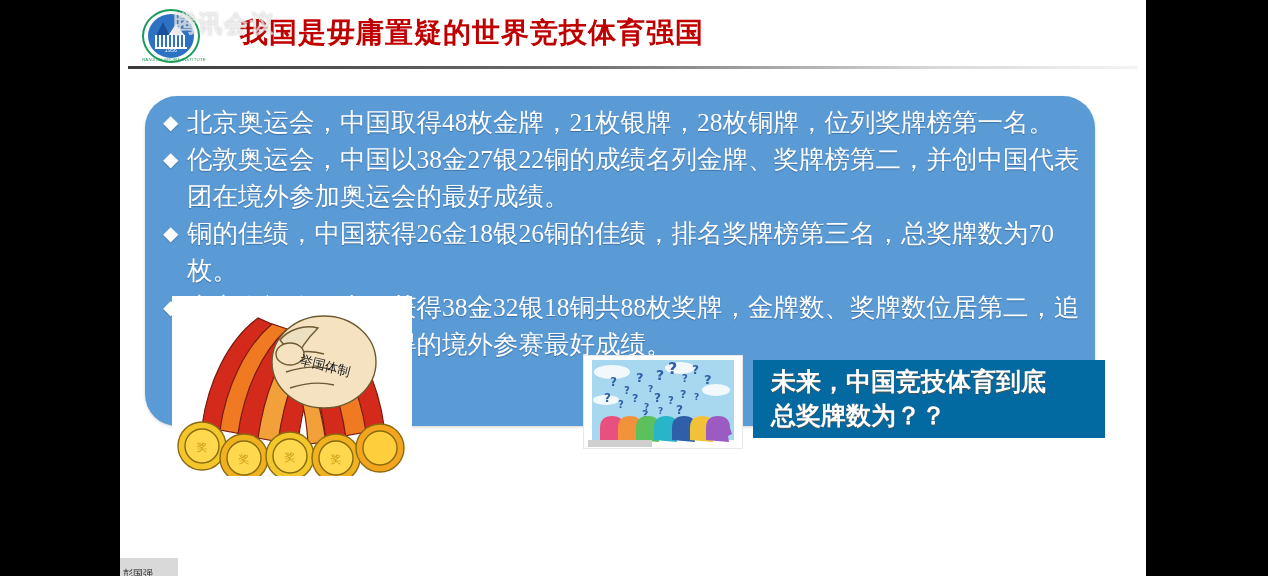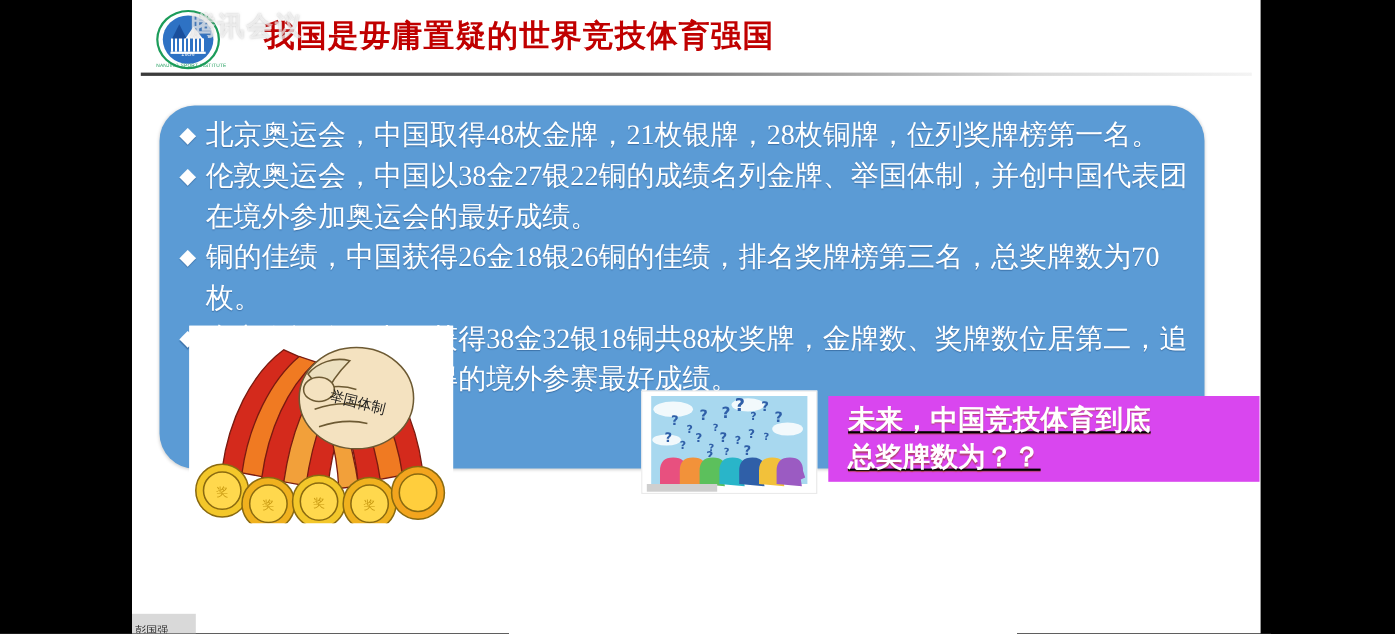--- a/index.html
+++ b/index.html
@@ -199,28 +199,27 @@
     box-sizing: border-box;
     overflow: hidden;
   }
   #thinking-pic svg { display: block; }
 
   
   #question-box {
     position: absolute;
     left: 633px;
     top: 360px;
-    width: 392px;
+    width: 352px;
     height: 78px;
-    background: #d946ef;
+    background: #0369a1;
     display: flex;
     align-items: center;
     padding: 0 18px;
     box-sizing: border-box;
-    text-decoration: underline;
   }
   #question-box .qtext {
     color: #ffffff;
     font-size: 25px;
     line-height: 34px;
     font-weight: bold;
     font-family: "DejaVu Serif", "Liberation Serif", serif;
     text-shadow: 0 1px 1px rgba(150,60,0,.5);
   }
 
@@ -280,21 +279,21 @@
     <div id="body-box">
       <div class="bullet-list">
 
         <div class="bullet">
           <span class="marker">◆</span>
           <span class="btext">北京奥运会，中国取得48枚金牌，21枚银牌，28枚铜牌，位列奖牌榜第一名。</span>
         </div>
 
         <div class="bullet">
           <span class="marker">◆</span>
-          <span class="btext">伦敦奥运会，中国以38金27银22铜的成绩名列金牌、举国体制，并创中国代表团在境外参加奥运会的最好成绩。</span>
+          <span class="btext">伦敦奥运会，中国以38金27银22铜的成绩名列金牌、奖牌榜第二，并创中国代表团在境外参加奥运会的最好成绩。</span>
         </div>
 
         <div class="bullet">
           <span class="marker">◆</span>
           <span class="btext">铜的佳绩，中国获得26金18银26铜的佳绩，排名奖牌榜第三名，总奖牌数为70枚。</span>
         </div>
 
         <div class="bullet">
           <span class="marker">◆</span>
           <span class="btext">东京奥运会，中国获得38金32银18铜共88枚奖牌，金牌数、奖牌数位居第二，追平在伦敦奥运会取得的境外参赛最好成绩。</span>

